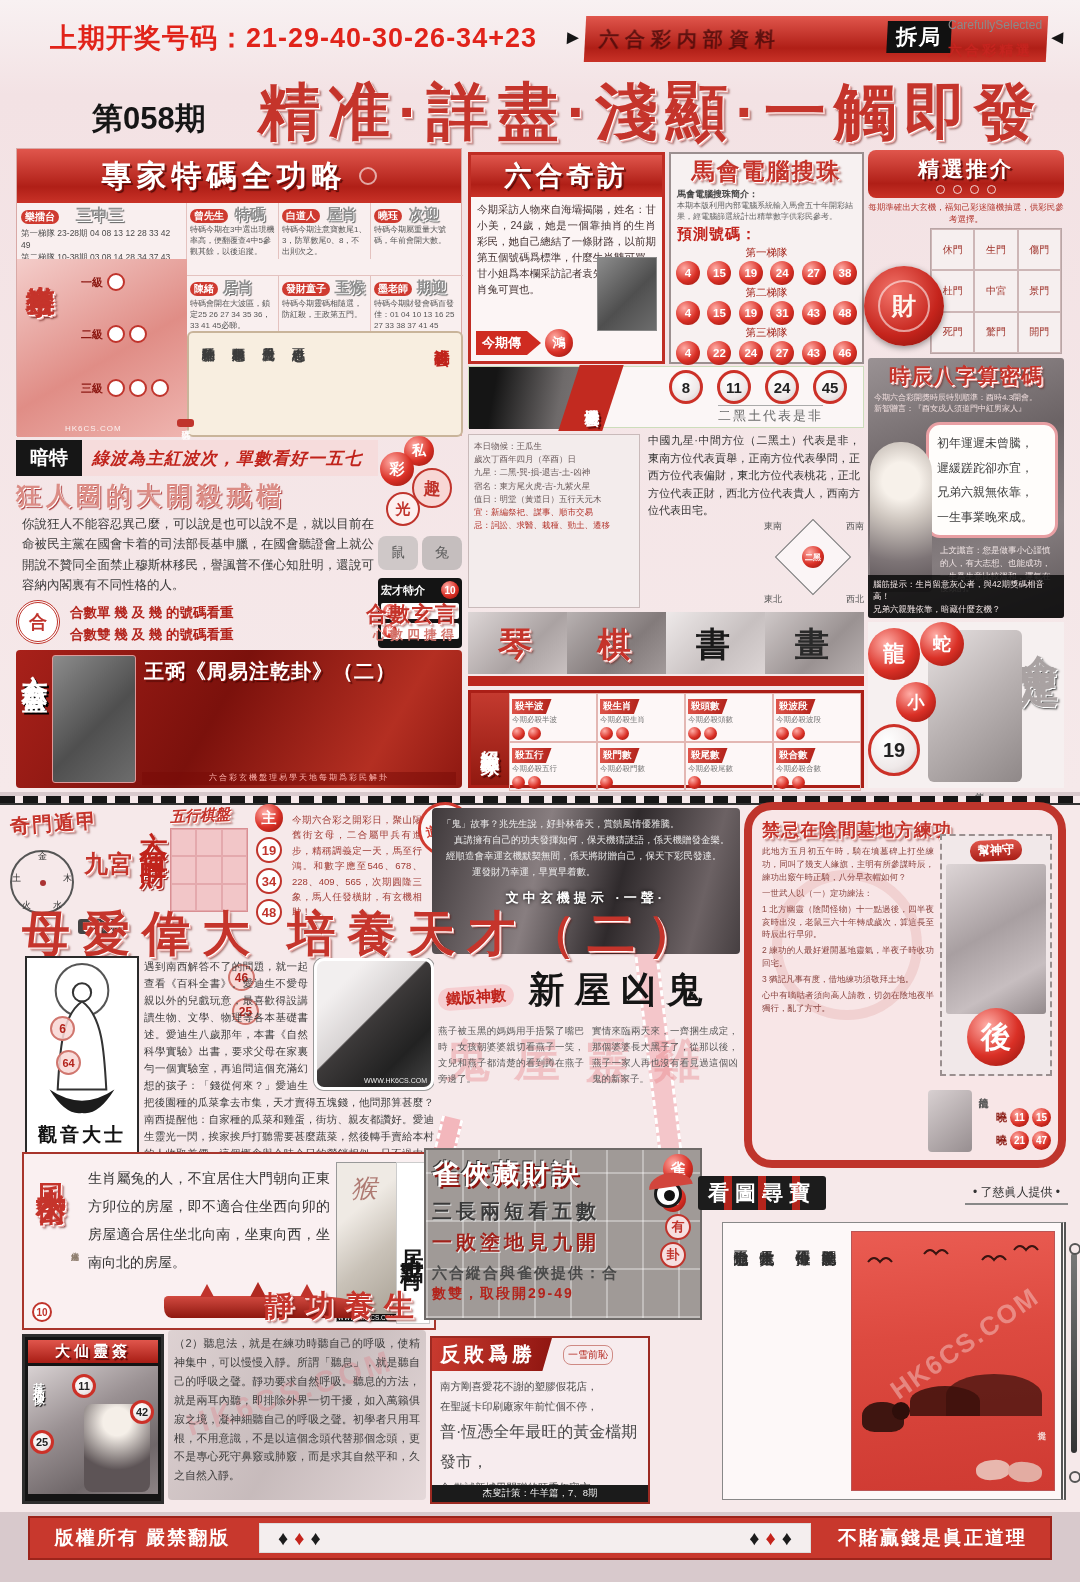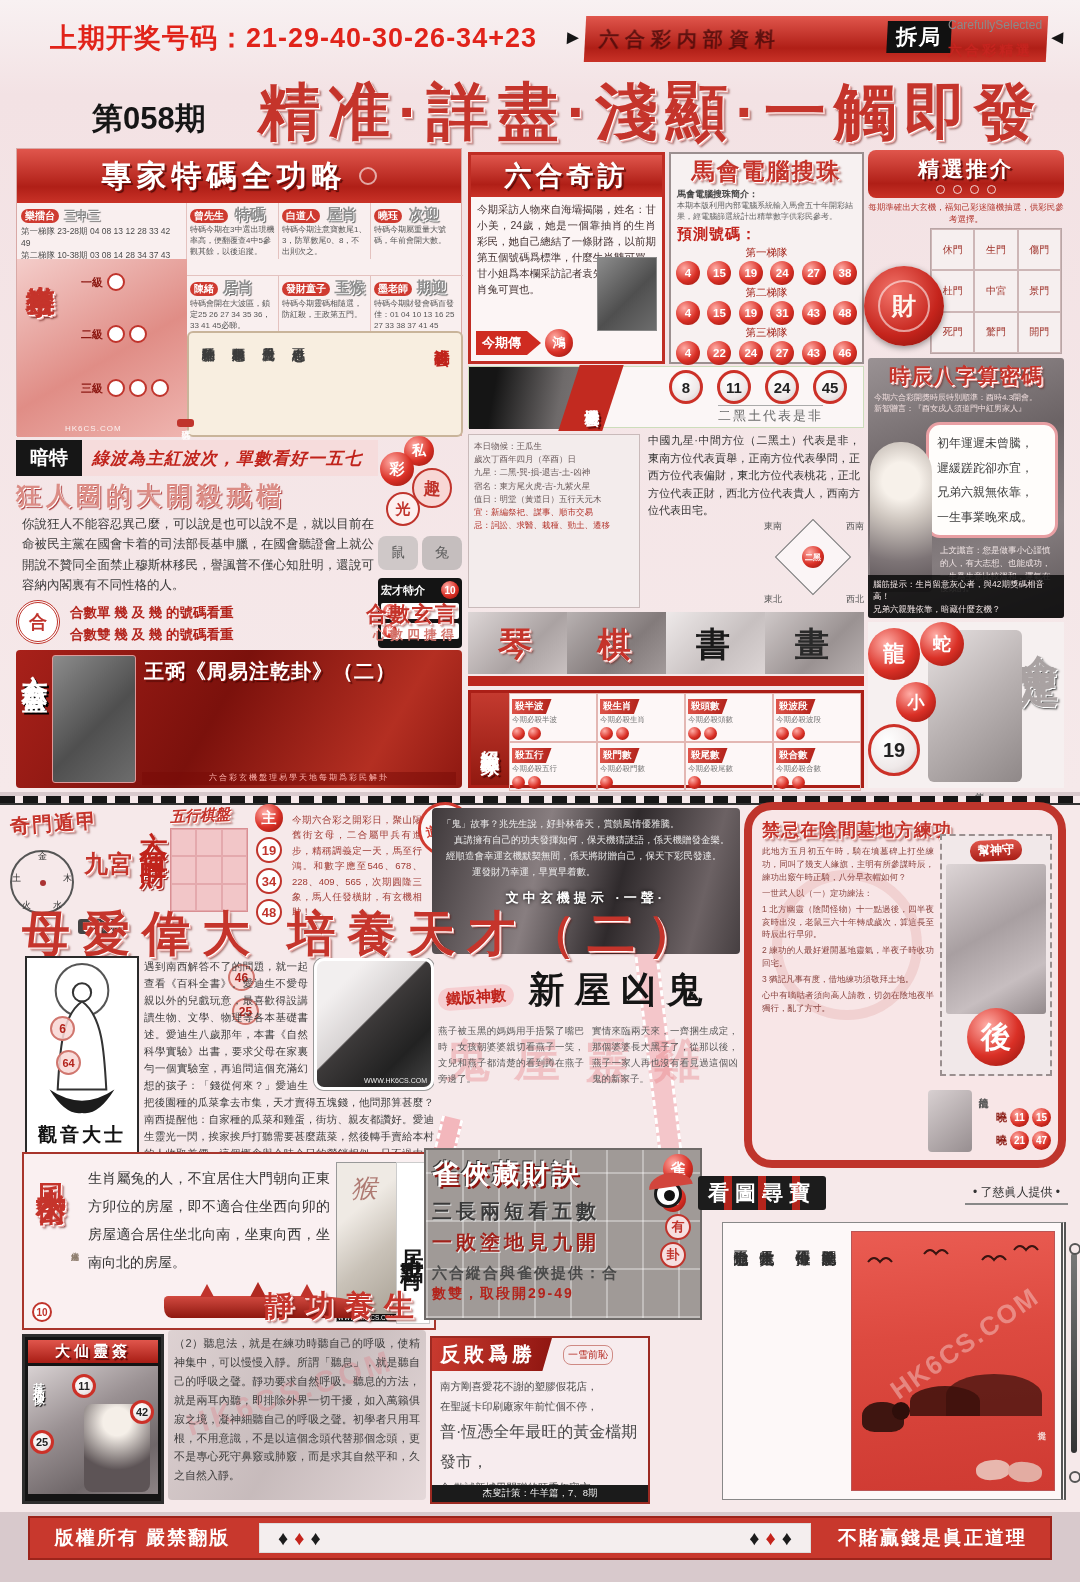--- a/index.html
+++ b/index.html
@@ -48,21 +48,21 @@
     <div class="abs h3d" style="left:258px;top:70px;font-size:62px;letter-spacing:8px;white-space:nowrap">精准·詳盡·淺顯·一觸即發</div>
 
     <div class="abs" style="left:16px;top:148px;width:446px;height:288px;border:1px solid #d9a9a6;background:#f9efef">
       <div class="redbar" style="height:54px;display:flex;align-items:center;justify-content:center">
         <span class="w3d" style="font-size:30px;letter-spacing:5px">專家特碼全功略</span>
         <span style="width:18px;height:18px;border:2px solid rgba(255,255,255,.6);border-radius:50%;margin-left:12px"></span>
       </div>
       <div class="abs" style="left:0;top:54px;width:446px;height:56px;display:flex">
         <div style="width:170px;padding:2px 4px;border-right:1px solid #e4c2bf">
           <span class="pill">樂擂台</span>
-          <span class="g3d" style="font-size:12px;margin-left:0">三中三</span>
+          <span class="g3d" style="font-size:16px;margin-left:12px">三中三</span>
           <div style="font-size:8.5px;color:#4a4a4a;margin-top:2px">第一梯隊 23-28期 04 08 13 12 28 33 42 49</div>
           <div style="font-size:8.5px;color:#4a4a4a;margin-top:2px">第二梯隊 10-38期 03 08 14 28 34 37 43 49</div>
         </div>
         <div style="width:92px;padding:2px 3px;border-right:1px solid #e4c2bf">
           <span class="pill">曾先生</span>
           <span class="g3d" style="font-size:15px;margin-left:2px">特碼</span>
           <div style="font-size:8px;color:#555;line-height:1.35;margin-top:1px">特碼今期在3中選出現機率高，便翻覆查4中5參觀其餘，以後追蹤。</div>
         </div>
         <div style="width:92px;padding:2px 3px;border-right:1px solid #e4c2bf">
           <span class="pill">白道人</span>

